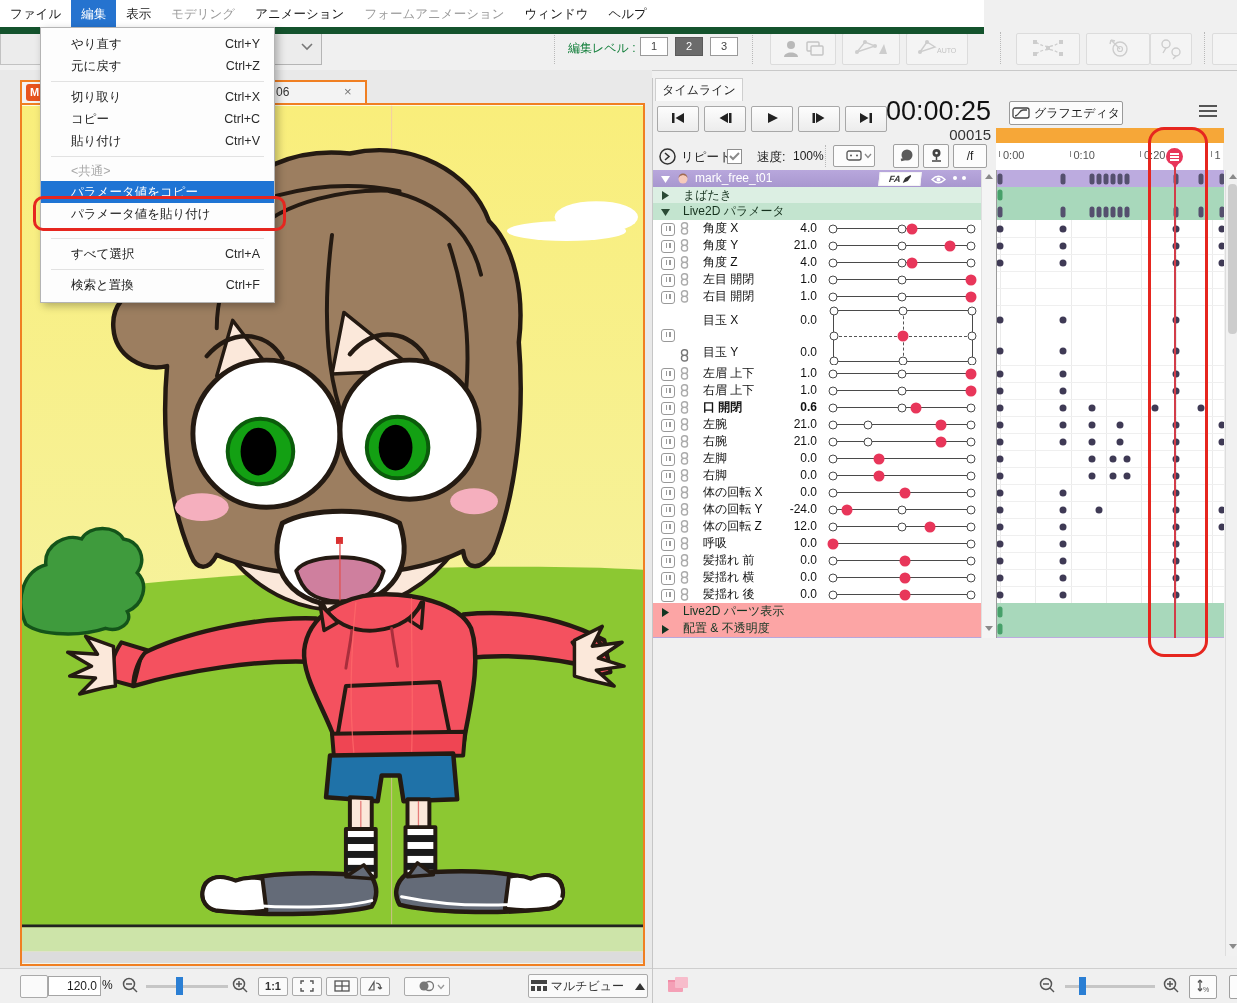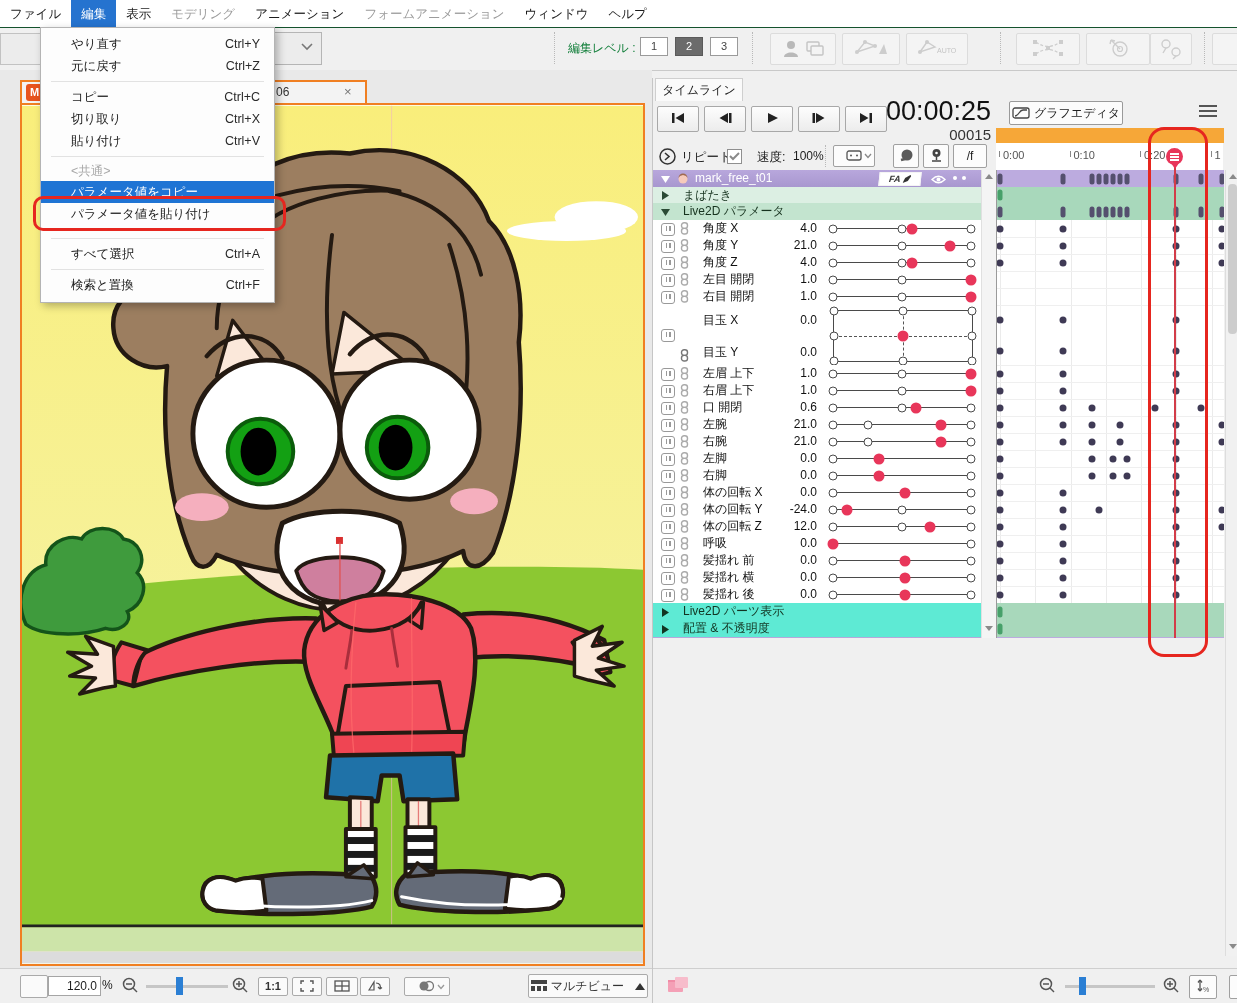--- a/index.html
+++ b/index.html
@@ -1,22 +1,22 @@
 <!DOCTYPE html>
 <html><head>
 <meta charset="utf-8">
 <style>
   html,body{margin:0;padding:0;overflow:hidden}
   body{width:1237px;height:1003px;position:relative;background:#f0f0f0;
        font-family:"Liberation Sans","DejaVu Sans",sans-serif;font-size:12px;color:#1b1b1b;
        -webkit-font-smoothing:antialiased}
   .abs{position:absolute}
   
-  #menubar{position:absolute;left:0;top:0;width:1237px;height:27px;background:#ffffff;
-           border-bottom:1px solid #14532d;white-space:nowrap;z-index:50}
+  #menubar{position:absolute;left:0;top:0;width:984px;height:27px;background:#ffffff;
+           border-bottom:7px solid #14532d;white-space:nowrap;z-index:50}
   .mb-item{display:inline-block;padding:6px 10px 5px;font-size:12.5px;cursor:default}
   .mb-item.active{background:#2573cf;color:#fff}
   .mb-item.disabled{color:#9b9b9b}
   
   #toolbar{position:absolute;left:0;top:27px;width:1237px;height:43px;background:#f0f0f0;
            border-bottom:1px solid #c9c9c9}
   .tb-ghost{position:absolute;left:0;top:6px;width:60px;height:30px;background:#ececec;border:1px solid #c2c2c2}
   .tb-combo{position:absolute;left:272px;top:5px;width:48px;height:31px;background:#ececec;border:1px solid #b5b5b5}
   .tb-combo svg{position:absolute;right:8px;top:10px}
   .el-label{position:absolute;left:568px;top:13px;font-size:12px;color:#15803d}
@@ -75,21 +75,21 @@
   .arr.down{border-top:5px solid #8a8a8a}
   .lrow,.krow{position:absolute;left:0;right:0;overflow:hidden}
   .lrow.white{background:#fff;border-bottom:1px solid #f0f0f0}
   .krow.white{border-bottom:1px solid #efefef}
   .lrow.trackhdr{background:linear-gradient(#b8a7dc,#a897cf);color:#fff}
   .krow.trackhdr{background:#bcabdf}
   .lrow.g1{background:#dcefe3;color:#17331f}
   .krow.g1{background:#a8d8bb}
   .lrow.g2{background:#c3e4cf;color:#17331f}
   .krow.g2{background:#a8d8bb}
-  .lrow.gb{background:#5eead4;color:#123522}
+  .lrow.gb{background:#fca5a5;color:#123522}
   .krow.gb{background:#a8d8bb}
   .lrow.bgt{background:linear-gradient(#b8a7dc,#a897cf);color:#fff}
   .krow.bgt{background:#bcabdf}
   .rowlabel{position:absolute;left:30px;top:0;line-height:inherit;font-size:12px;white-space:nowrap}
   .pic1{position:absolute;left:8px;top:50%;margin-top:-6px;width:12px;height:11px;border:1px solid #999;
         border-radius:3px}
   .pic1 i{position:absolute;top:2px;width:1.5px;height:5px;background:#999}
   .pic1 i.a{left:3.5px}.pic1 i.b{left:7px}
   .pic2{position:absolute;left:27px;top:50%;margin-top:-6px}
   .pname{position:absolute;left:50px;font-size:12px;color:#111;white-space:nowrap}
@@ -605,21 +605,21 @@
         <span class="pname">右眉 上下</span>
         <span class="pval">1.0</span>
         <span class="pslider">
           <span class="sl-track"></span>
           <span class="sl-mark" style="left:0%"></span>
           <span class="sl-mark" style="left:50%"></span>
           <span class="sl-mark" style="left:100%"></span>
           <span class="sl-dot" style="left:100%"></span>
         </span>
       </div>
-      <div class="lrow white" style="top: 229px; height: 17px; line-height: 17px;">
+      <div class="lrow white" style="top: 229px; height: 17px; line-height: 17px; font-weight: bold;">
         <span class="pic1">
           <i class="a"></i>
           <i class="b"></i>
         </span>
         <span class="pic2" style="top:50%;margin-top:-7px"><svg width="9" height="13" viewBox="0 0 9 13">
             <rect x="1.5" y="0.8" width="6" height="5.6" rx="2.6" fill="none" stroke="#aaa" stroke-width="1.4"></rect>
             <rect x="1.5" y="6.4" width="6" height="5.6" rx="2.6" fill="none" stroke="#aaa" stroke-width="1.4"></rect>
           </svg></span>
         <span class="pname">口 開閉</span>
         <span class="pval">0.6</span>
@@ -1044,22 +1044,22 @@
           <text x="8" y="14" font-size="7" fill="#555">%</text>
         </svg></div>
     <div class="smallbtn" style="left:576px;top:6px;width:14px;height:22px"></div>
   </div>
 </div>
 
 <div id="editmenu">
     <div class="mi"><span>やり直す</span><span class="sc">Ctrl+Y</span></div>
     <div class="mi"><span>元に戻す</span><span class="sc">Ctrl+Z</span></div>
     <div class="msep"></div>
+    <div class="mi"><span>切り取り</span><span class="sc">Ctrl+X</span></div>
     <div class="mi"><span>コピー</span><span class="sc">Ctrl+C</span></div>
-    <div class="mi"><span>切り取り</span><span class="sc">Ctrl+X</span></div>
     <div class="mi"><span>貼り付け</span><span class="sc">Ctrl+V</span></div>
     <div class="msep"></div>
     <div class="mi disabled"><span>&lt;共通&gt;</span></div>
     <div class="mi hl"><span>パラメータ値をコピー</span></div>
     <div class="mi"><span>パラメータ値を貼り付け</span></div>
     <div class="msep"></div>
     <div class="msep"></div>
     <div class="mi"><span>すべて選択</span><span class="sc">Ctrl+A</span></div>
     <div class="msep"></div>
     <div class="mi"><span>検索と置換</span><span class="sc">Ctrl+F</span></div>

